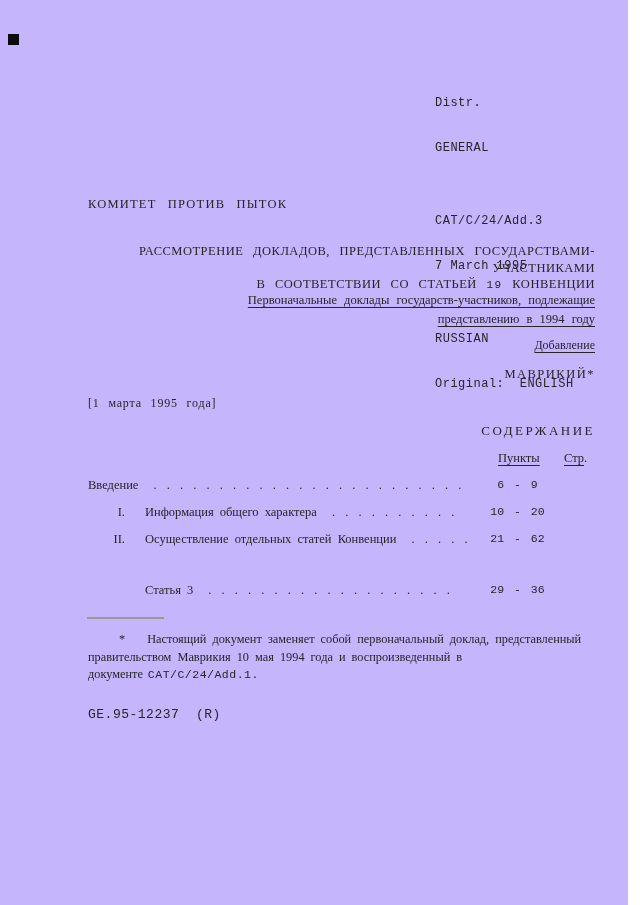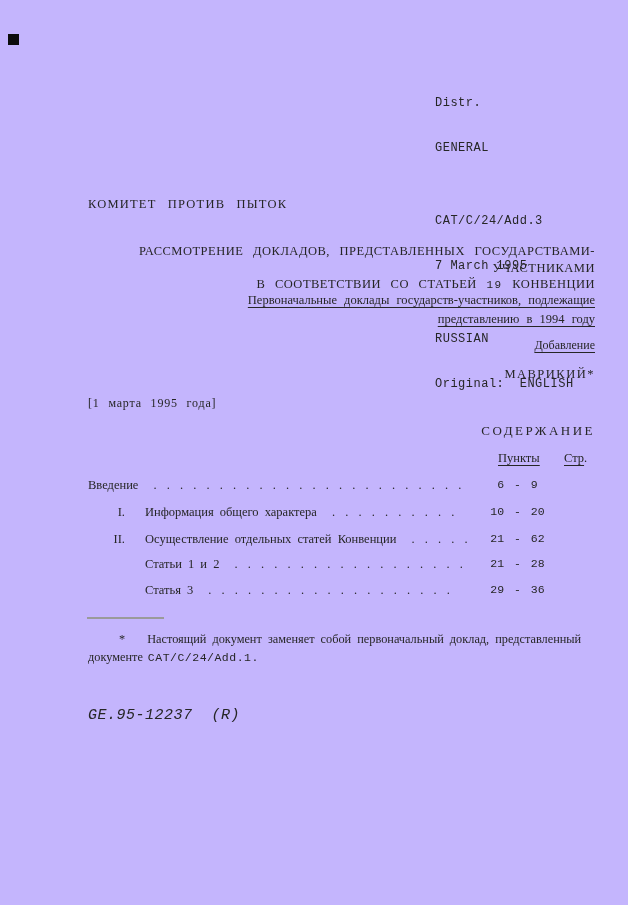--- a/index.html
+++ b/index.html
@@ -32,21 +32,21 @@
   .toc-head .col-par{position:absolute;left:410px;top:0;}
   .toc-head .col-pg{position:absolute;left:476px;top:0;}
   .toc-row{height:14px;font-size:12.5px;line-height:14px;white-space:nowrap;word-spacing:3px;}
   .toc-roman{display:inline-block;width:37px;margin-right:20px;text-align:right;}
   .dots{margin-left:15px;word-spacing:5px;letter-spacing:1px;color:#2b2b2b;}
   .toc-pages{position:absolute;left:372px;top:0;width:115px;text-align:center;font-family:"Liberation Mono","DejaVu Sans Mono",monospace;font-size:11.5px;white-space:pre;}
   .fn-rule{left:87px;top:617px;width:77px;height:2px;background:#9a9a9a;}
   .footnote{left:88px;top:631px;width:512px;font-size:12.3px;line-height:17.5px;word-spacing:3px;}
   .fn-star{display:inline-block;margin-left:31px;margin-right:22px;}
   .fn-symbol{font-family:"Liberation Mono","DejaVu Sans Mono",monospace;font-size:11.5px;margin-left:5px;letter-spacing:0.5px;}
-  .ge-footer{left:88px;top:707px;font-size:15px;letter-spacing:0.5px;font-style:italic;}
+  .ge-footer{left:88px;top:707px;font-size:13px;letter-spacing:0.5px;}
 </style>
 </head>
 <body>
 
 <div class="page">
 
   <div class="scan-mark"></div>
 
   <div class="abs doc-header mono">
     <div>Distr.</div>
@@ -90,32 +90,29 @@
   <div class="abs content toc-row" style="top:505px">
     <span class="toc-roman">I.</span><span>Информация общего характера</span><span class="dots">. . . . . . . . . .</span>
     <span class="toc-pages">10 - 20</span>
   </div>
 
   <div class="abs content toc-row" style="top:532px">
     <span class="toc-roman">II.</span><span>Осуществление отдельных статей Конвенции</span><span class="dots">. . . . .</span>
     <span class="toc-pages">21 - 62</span>
   </div>
 
-  <div class="abs content toc-row" style="top:557px">
-    <span class="toc-roman"></span><span>Статьи 1 и 2</span><span class="dots">. . . . . . . . . . . . . . . . . .</span>
-    <span class="toc-pages">21 - 28</span>
-  </div>
 
   <div class="abs content toc-row" style="top:583px">
     <span class="toc-roman"></span><span>Статья 3</span><span class="dots">. . . . . . . . . . . . . . . . . . .</span>
     <span class="toc-pages">29 - 36</span>
   </div>
 
   <div class="abs fn-rule"></div>
 
   <div class="abs footnote">
     <div><span class="fn-star">*</span><span>Настоящий документ заменяет собой первоначальный доклад, представленный</span></div>
+    <div>правительством Маврикия 10 мая 1994 года и воспроизведенный в</div>
     <div><span>документе</span><span class="fn-symbol">CAT/C/24/Add.1.</span></div>
   </div>
 
   <div class="abs ge-footer mono">GE.95-12237  (R)</div>
 
 </div>
 
 </body></html>

